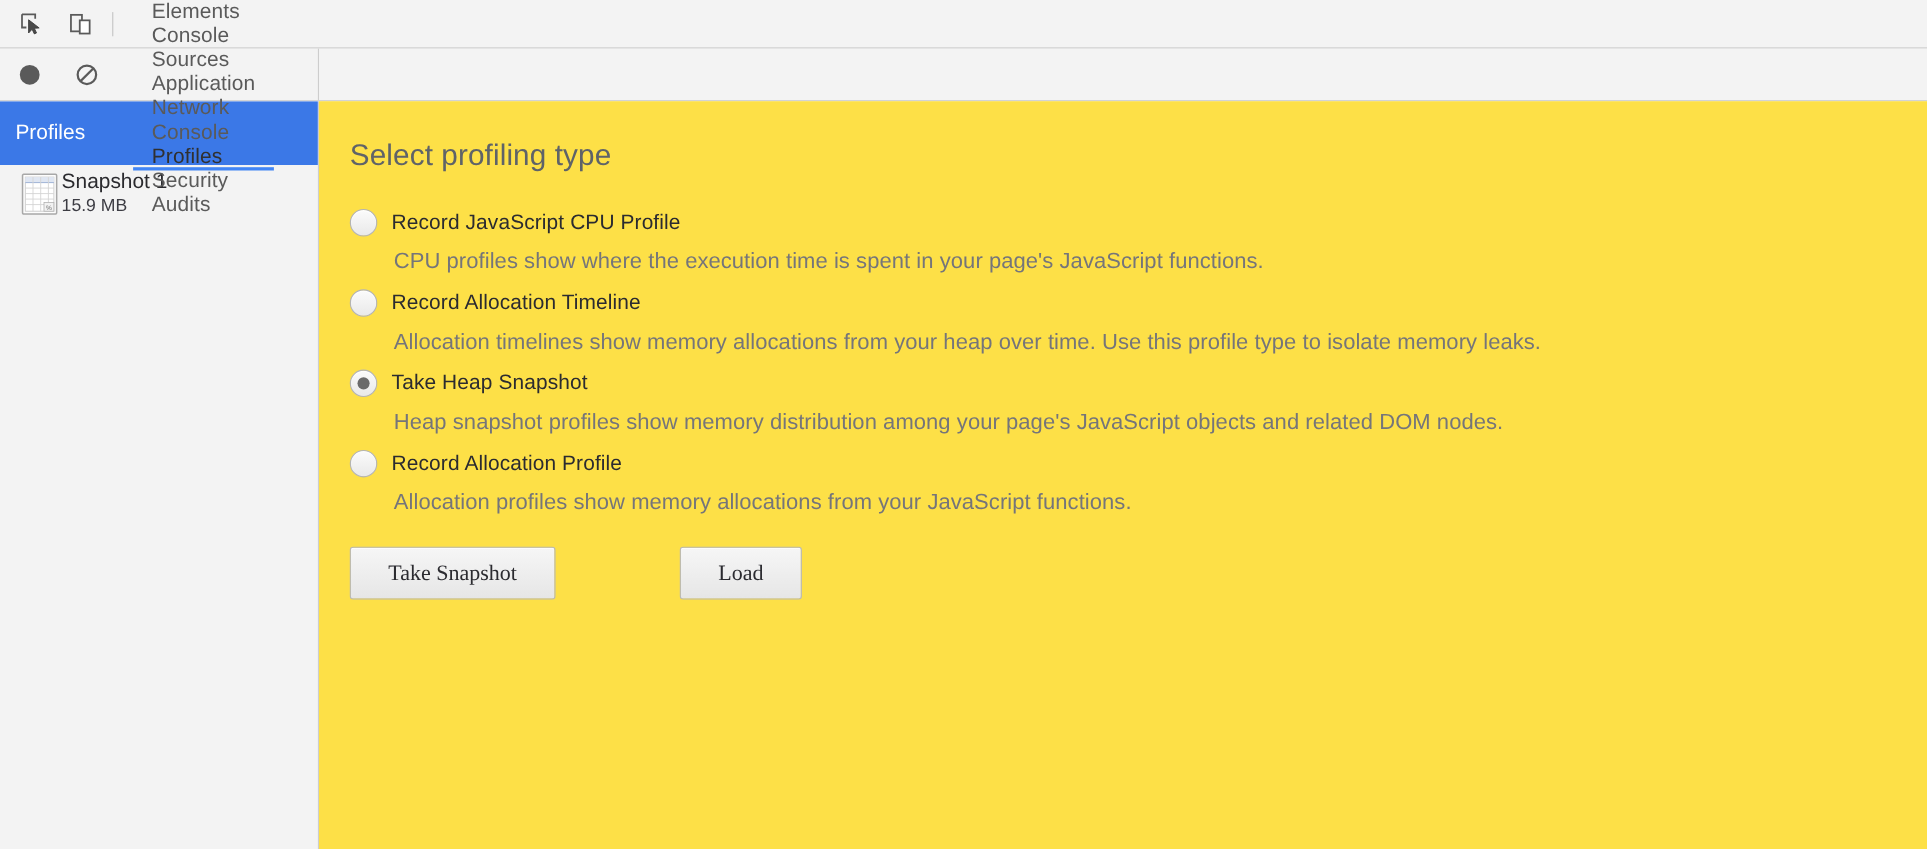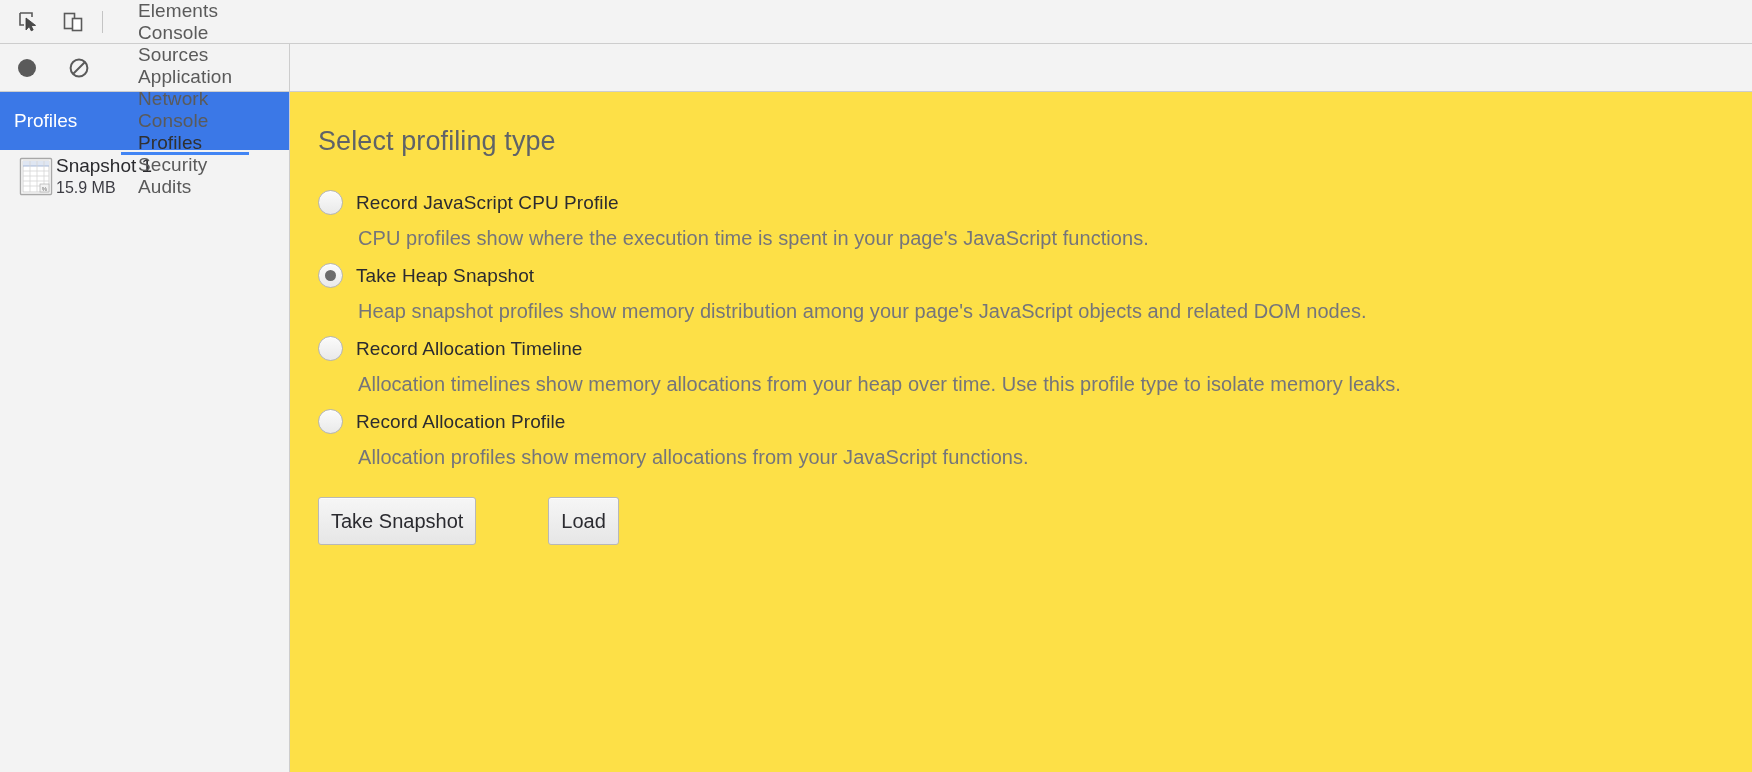--- a/index.html
+++ b/index.html
@@ -210,32 +210,32 @@
     margin: 4px 0 0 40px;
     letter-spacing: 0.05px;
     line-height: 28px;
   }
   .buttons {
     display: flex;
     margin: 26px 0 0 0;
     gap: 0;
   }
   .btn {
-    font-family: Liberation Sans, sans-serif;
+    font-family: Liberation Serif, serif;
     font-size: 20px;
     color: #2b2b30;
     background: linear-gradient(180deg, #f6f6f6 0%, #e6e6e6 100%);
     border: 1px solid #b8b8b8;
     border-radius: 3px;
-    padding: 10px 12px;
+    padding: 10px 34px;
     cursor: pointer;
     box-shadow: 0 1px 0 rgba(255,255,255,0.7) inset;
     line-height: 26px;
   }
-  .btn + .btn { margin-left: 72px; }
+  .btn + .btn { margin-left: 113px; }
 </style>
 </head>
 <body>
 
 <div id="app">
 
   <div class="tabbar">
     <div class="tool-icons">
       <div class="tool-btn">
         <svg width="24" height="24" viewBox="0 0 24 24">
@@ -336,32 +336,32 @@
       <div class="opt">
         <div class="opt-row">
           <span class="radio"></span>
           <span class="opt-label">Record JavaScript CPU Profile</span>
         </div>
         <div class="opt-desc">CPU profiles show where the execution time is spent in your page's JavaScript functions.</div>
       </div>
 
       <div class="opt">
         <div class="opt-row">
+          <span class="radio"></span>
+          <span class="opt-label">Record Allocation Timeline</span>
+        </div>
+        <div class="opt-desc">Allocation timelines show memory allocations from your heap over time. Use this profile type to isolate memory leaks.</div>
+      </div>
+
+      <div class="opt">
+        <div class="opt-row">
           <span class="radio checked"></span>
           <span class="opt-label">Take Heap Snapshot</span>
         </div>
         <div class="opt-desc">Heap snapshot profiles show memory distribution among your page's JavaScript objects and related DOM nodes.</div>
-      </div>
-
-      <div class="opt">
-        <div class="opt-row">
-          <span class="radio"></span>
-          <span class="opt-label">Record Allocation Timeline</span>
-        </div>
-        <div class="opt-desc">Allocation timelines show memory allocations from your heap over time. Use this profile type to isolate memory leaks.</div>
       </div>
 
       <div class="opt">
         <div class="opt-row">
           <span class="radio"></span>
           <span class="opt-label">Record Allocation Profile</span>
         </div>
         <div class="opt-desc">Allocation profiles show memory allocations from your JavaScript functions.</div>
       </div>
 

